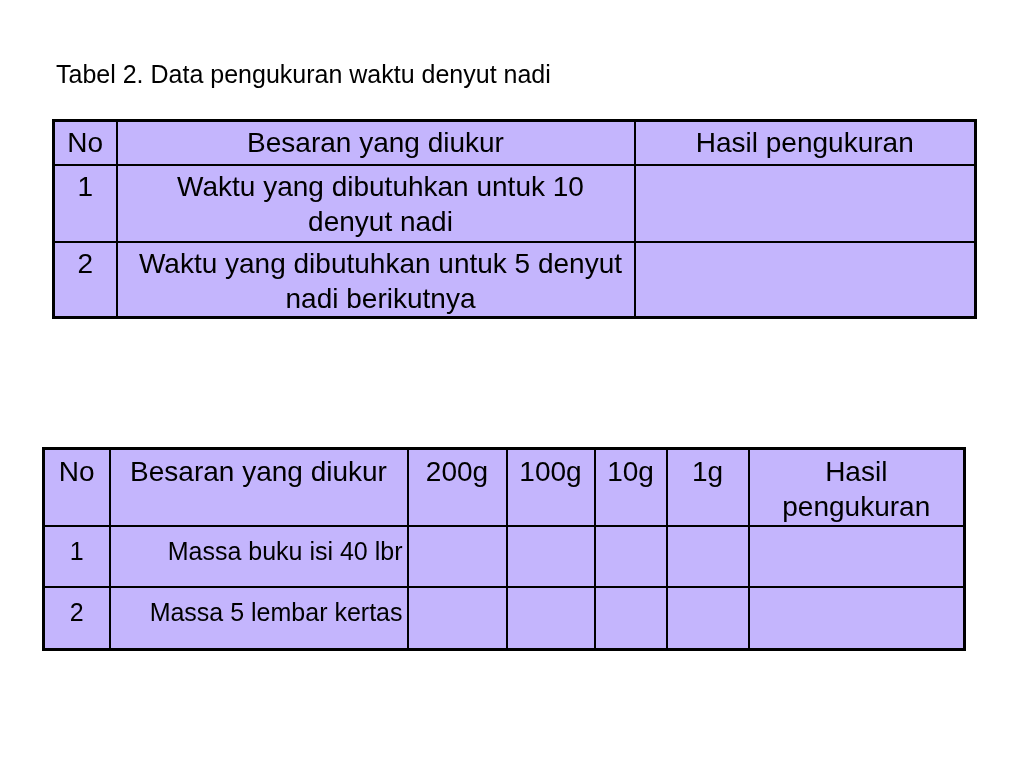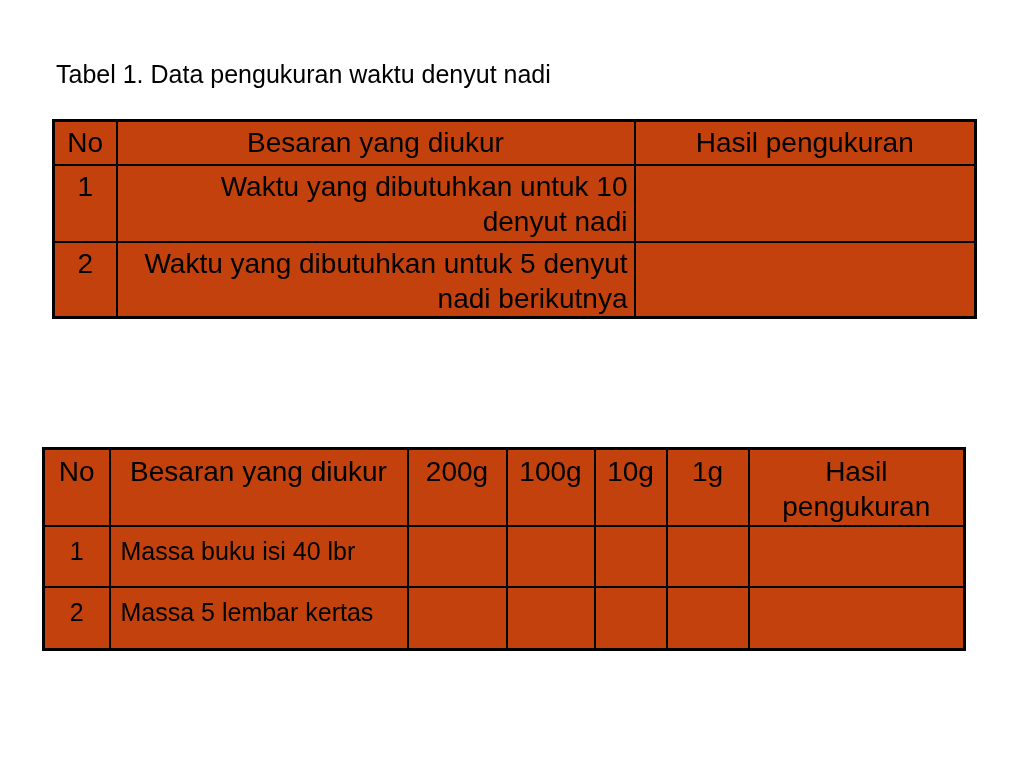--- a/index.html
+++ b/index.html
@@ -20,57 +20,57 @@
     white-space: nowrap;
     color: #000000;
   }
   #caption-t3 { left: 56px; top: 60px; }
   #caption-t4 { left: 56px; top: 383px; }
 
   table.datatable {
     position: absolute;
     border-collapse: collapse;
     table-layout: fixed;
-    background: #c2410c;
+    background: #c4b5fd;
   }
   table.datatable th, table.datatable td {
     border: 2px solid #000000;
     font-weight: normal;
     white-space: pre-line;
     overflow: hidden;
   }
   table.datatable { border: 3px solid #000000; }
 
   
   #table3 { left: 52px; top: 119px; width: 922px; font-size: 28px; line-height: 35px; }
   #table3 tr.hdr    { height: 44px; }
   #table3 tr.body-1 { height: 77px; }
   #table3 tr.body-2 { height: 76px; }
   #table3 th { text-align: center; vertical-align: middle; padding: 0 2px; }
   #table3 td.num  { text-align: center; vertical-align: top; padding-top: 3px; }
-  #table3 td.text { text-align: right;  vertical-align: top; padding: 3px 6px 0 16px; }
+  #table3 td.text { text-align: center;  vertical-align: top; padding: 3px 6px 0 16px; }
   #table3 td.empty { vertical-align: top; }
 
   
   #table4 { left: 42px; top: 447px; width: 921px; font-size: 28px; line-height: 35px; }
   #table4 tr.hdr    { height: 77px; }
   #table4 tr.body-1 { height: 61px; }
   #table4 tr.body-2 { height: 63px; }
   #table4 th { text-align: center; vertical-align: top; padding: 4px 2px 0 2px; }
   #table4 td { font-size: 25px; line-height: 31px; }
   #table4 td.num  { text-align: center; vertical-align: top; padding-top: 9px; }
-  #table4 td.text { text-align: left;  vertical-align: top; padding: 9px 4px 16px 10px; }
+  #table4 td.text { text-align: right;  vertical-align: top; padding: 9px 4px 16px 10px; }
   #table4 td.empty { vertical-align: top; }
 </style>
 </head>
 <body>
 
 <div class="slide">
 
-  <div id="caption-t3" class="caption">Tabel 1. Data pengukuran waktu denyut nadi</div>
+  <div id="caption-t3" class="caption">Tabel 2. Data pengukuran waktu denyut nadi</div>
 
   <table id="table3" class="datatable">
     <colgroup>
       <col style="width:63px">
       <col style="width:518px">
       <col style="width:341px">
     </colgroup>
     <tbody>
       <tr class="hdr">
         <th>No</th>

